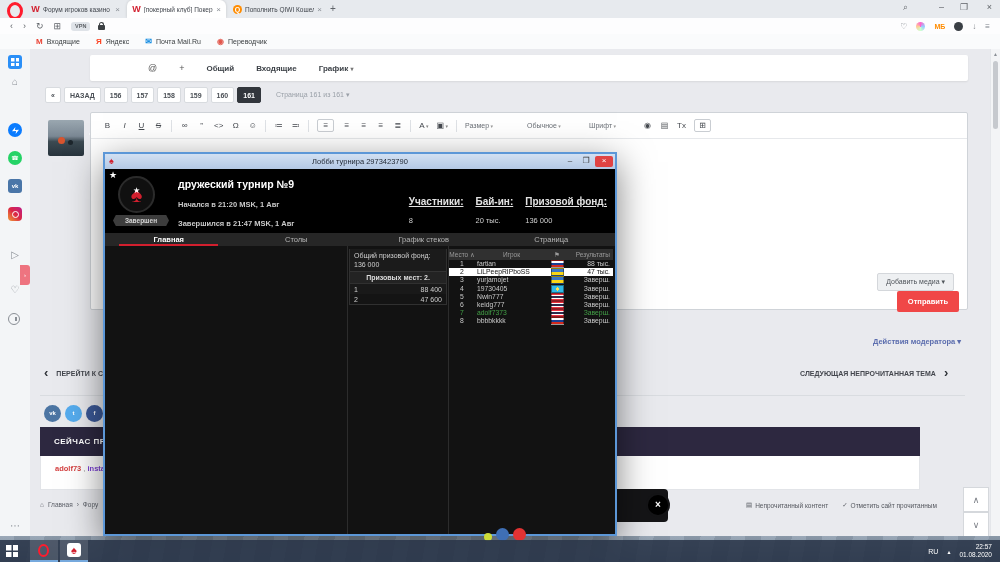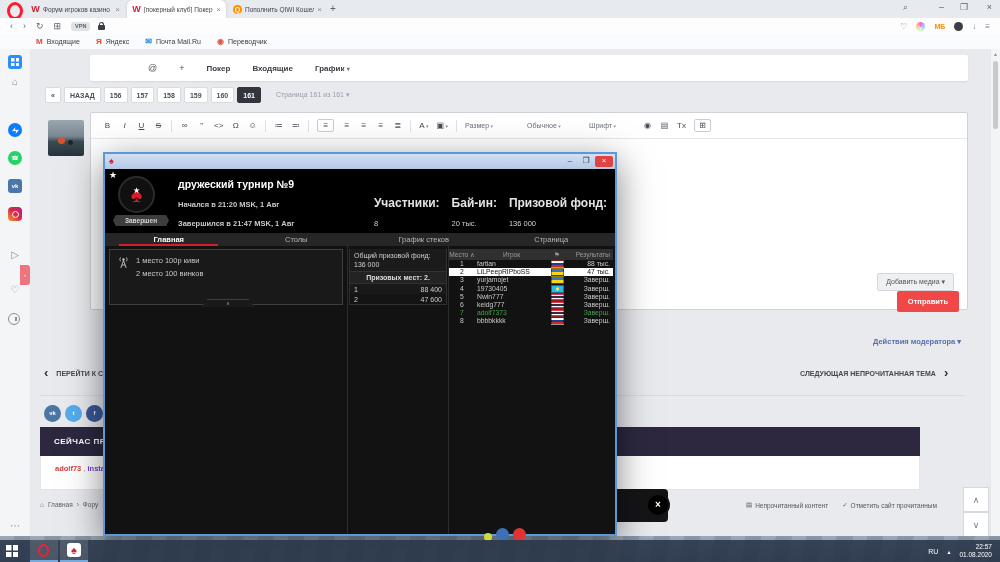--- a/index.html
+++ b/index.html
@@ -120,21 +120,21 @@
   #lheader{position:absolute;left:0;top:15px;width:100%;height:64px;background:#000;}
   #lstar{position:absolute;left:4px;top:1px;color:#fff;font-size:9px;}
   #llogo{position:absolute;left:13px;top:7px;width:37px;height:37px;border-radius:50%;background:#101010;border:2px solid #2b2b2b;box-sizing:border-box;}
   #llogo .ls{position:absolute;left:0;right:0;top:2px;text-align:center;font-size:22px;color:#d21f2e;line-height:30px;}
   #llogo .lst{position:absolute;left:0;right:0;top:8px;text-align:center;font-size:8px;color:#fff;}
   #lname{position:absolute;left:73px;top:9px;font-size:10.5px;font-weight:bold;color:#fff;}
   #lstart{position:absolute;left:73px;top:31px;font-size:7.5px;font-weight:bold;color:#c9c9c9;}
   #lend{position:absolute;left:73px;top:50px;font-size:7.5px;font-weight:bold;color:#c9c9c9;}
   #lbadge{position:absolute;left:8px;top:46px;width:56px;height:11px;background:#3d3d3d;color:#d5d5d5;font-size:6.5px;font-weight:bold;text-align:center;line-height:11px;clip-path:polygon(5% 0,95% 0,100% 50%,95% 100%,5% 100%,0 50%);}
   #lstats{position:absolute;right:8px;top:27px;display:flex;gap:12px;}
-  .stat .sl{font-size:12px;font-weight:bold;color:#e3e3e3;}
+  .stat .sl{font-size:10px;font-weight:bold;color:#e3e3e3;text-decoration:underline;}
   .stat .sv{font-size:7.5px;color:#cfcfcf;margin-top:9px;}
   #ltabs{position:absolute;left:0;top:79px;width:100%;height:13px;background:#262626;display:flex;}
   .ltab{flex:1;text-align:center;font-size:7.5px;color:#b5b5b5;line-height:13px;position:relative;}
   .ltab.active{color:#fff;font-weight:bold;}
   .ltab.active:after{content:"";position:absolute;left:11%;right:11%;bottom:0;height:2.5px;background:#d21f2e;}
   #lcontent{position:absolute;left:0;top:92px;right:0;bottom:0;background:#121212;}
   .vdiv{position:absolute;top:0;bottom:0;width:1px;background:#2c2c2c;}
   #announce{position:absolute;left:4px;top:3px;width:234px;height:56px;background:#191919;border:1px solid #3f3f3f;box-sizing:border-box;}
   #announce .aline{margin-left:26px;font-size:7.5px;color:#c8c8c8;}
   #announce .aline:first-of-type{margin-top:6px;}
@@ -269,21 +269,21 @@
     <div class="sbi" style="top:234px">♡</div>
     <div class="sbi clockico" style="top:264px"></div>
     <div class="sbi" style="top:470px">⋯</div>
   </div>
 
   <div id="page">
 
     <div id="ptoolbar">
       <span class="pt sym">@</span>
       <span class="pt sym">+</span>
-      <span class="pt">Покер</span>
+      <span class="pt">Общий</span>
       <span class="pt">Входящие</span>
       <span class="pt"><span>График</span> <span class="caret-s">▾</span></span>
     </div>
 
     <div id="pagerow">
       <span class="pbox">«</span>
       <span class="pbox">НАЗАД</span>
       <span style="display:flex;gap:3px;">
           <span class="pbox">156</span>
           <span class="pbox">157</span>
@@ -395,20 +395,21 @@
   </div>
 
   <div id="vscroll">
     <div class="arr">▲</div>
     <div class="thumb"></div>
   </div>
 
   <div id="lobby">
     <div id="ltitle">
       <span class="lspade">♠</span>
+      <span class="ttext">Лобби турнира 2973423790</span>
     </div>
     <div id="lctrls">
       <span class="lc">–</span>
       <span class="lc">❐</span>
       <span class="lc close">×</span>
     </div>
 
     <div id="lheader">
       <span id="lstar">★</span>
       <div id="llogo">
@@ -439,32 +440,20 @@
         <span class="ltab active">Главная</span>
         <span class="ltab">Столы</span>
         <span class="ltab">График стеков</span>
         <span class="ltab">Страница</span>
       </div>
 
     <div id="lcontent">
       <div class="vdiv" style="left:242px"></div>
       <div class="vdiv" style="left:343px"></div>
 
-      <div id="announce">
-        <svg id="anticon" width="13" height="13" viewBox="0 0 13 13">
-          <circle cx="6.5" cy="3.4" r="1.2" fill="#c8c8c8"></circle>
-          <path d="M6.5 4.5 L3.8 12 M6.5 4.5 L9.2 12 M4.9 9 L8.1 9" stroke="#c8c8c8" stroke-width="0.9" fill="none"></path>
-          <path d="M3.6 1.4 q-1.7 2 0 4 M9.4 1.4 q1.7 2 0 4" stroke="#c8c8c8" stroke-width="0.8" fill="none"></path>
-        </svg>
-        <div>
-            <div class="aline">1 место 100р киви</div>
-            <div class="aline">2 место 100 винков</div>
-          </div>
-        <div id="collapse">∧</div>
-      </div>
 
 
       <div id="midcol">
         <div id="prizehead">
           <div>Общий призовой фонд:</div>
           <div class="v">136 000</div>
         </div>
         <div id="placeslbl">Призовых мест: 2.</div>
         <div>
             <div class="prow">

